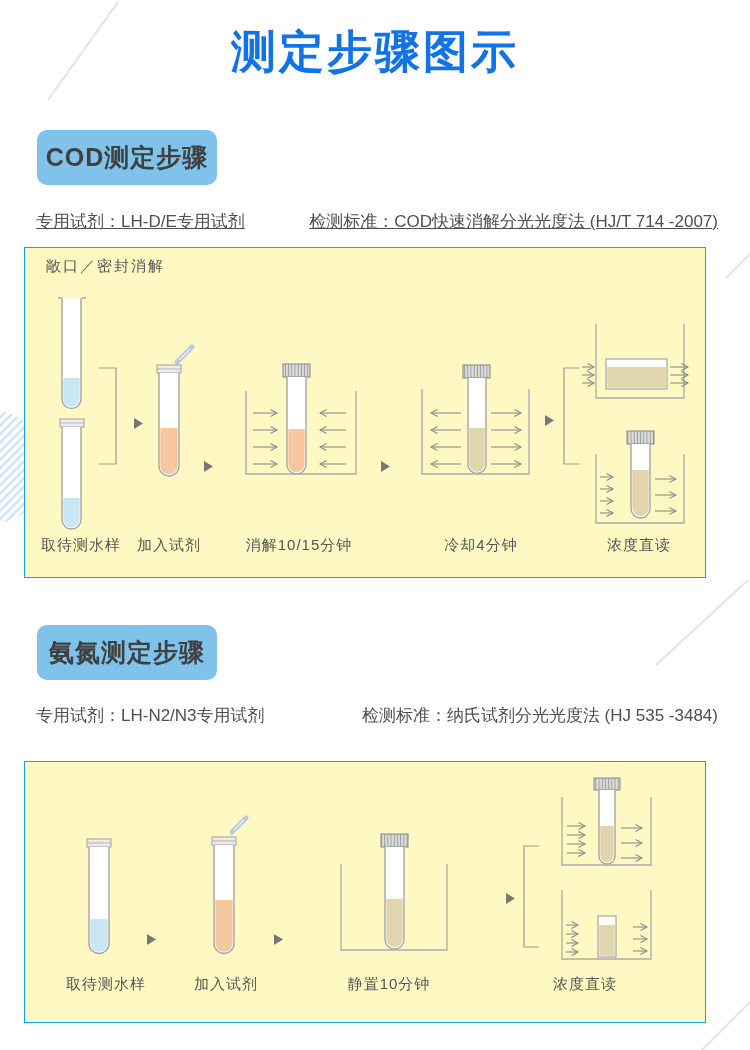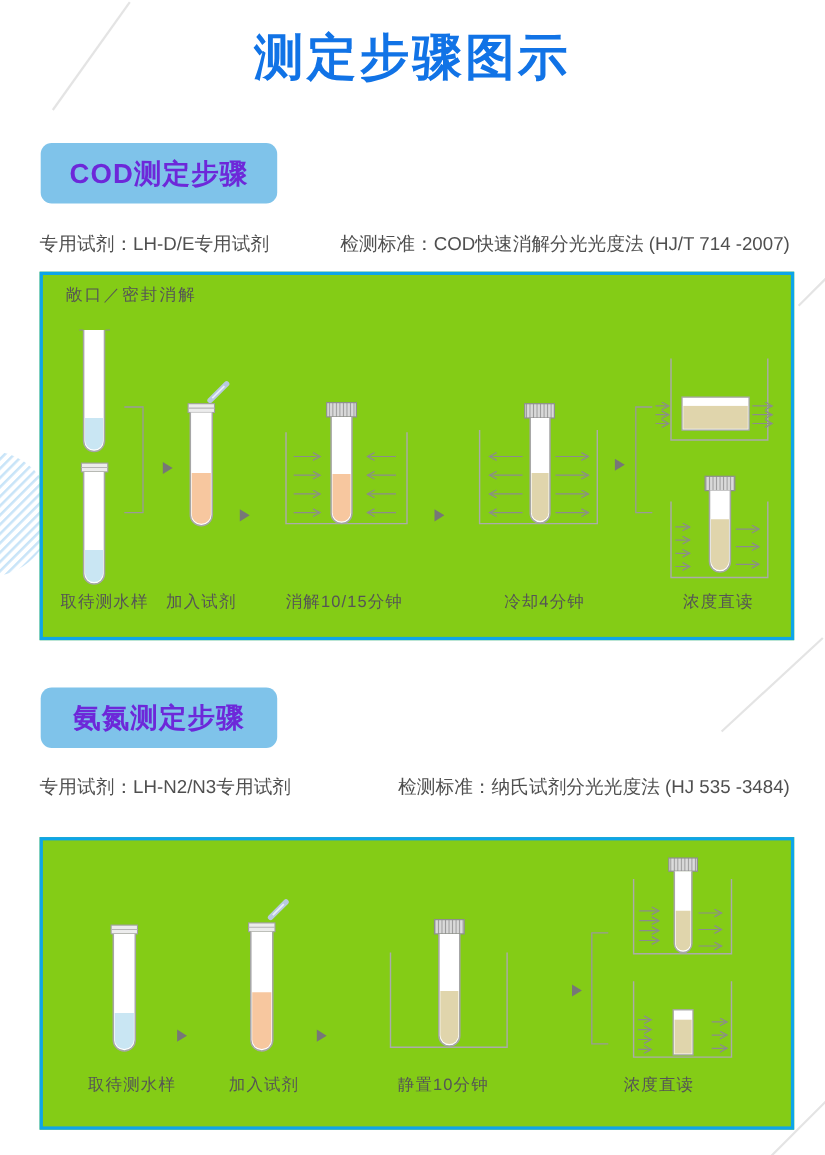--- a/index.html
+++ b/index.html
@@ -2,30 +2,30 @@
 <html><head>
 <meta charset="utf-8">
 <style>
   html,body{margin:0;padding:0;background:#fff;}
   .page{position:relative;width:750px;height:1050px;background:#fff;overflow:hidden;
         font-family:"Liberation Sans",sans-serif;}
   .deco{position:absolute;left:0;top:0;z-index:0;}
   .dline{stroke:#e4e4e4;stroke-width:2;}
   .title{position:absolute;left:0;top:22px;width:100%;margin:0;text-align:center;
          font-size:45px;font-weight:bold;color:#1173e6;letter-spacing:3px;z-index:2;}
-  .badge{position:absolute;left:37px;width:215px;height:55px;background:#7fc3ea;border-radius:10px;
-         color:#6d28d9;font-size:25px;font-weight:600;display:flex;align-items:center;justify-content:center;
+  .badge{position:absolute;left:37px;width:180px;height:55px;background:#7fc3ea;border-radius:10px;
+         color:#404040;font-size:25px;font-weight:600;display:flex;align-items:center;justify-content:center;
          letter-spacing:1px;z-index:2;}
   .badge-cod{top:130px;}
   .badge-amm{top:625px;}
   .info-row{position:absolute;left:36px;right:32px;display:flex;justify-content:space-between;
             font-size:17px;color:#4f4f4f;z-index:2;white-space:nowrap;}
-  .info-cod{top:210px;}
+  .info-cod{top:210px;text-decoration:underline;}
   .info-amm{top:704px;}
-  .box{position:absolute;left:36px;width:680px;border:3px solid #0ea5e9;background:#84cc16;z-index:1;}
+  .box{position:absolute;left:24px;width:680px;border:1px solid #0ea5e9;background:#fef9c3;z-index:1;}
   .box-cod{top:247px;height:329px;}
   .box-amm{top:761px;height:260px;}
   .box svg{position:absolute;left:0;top:0;display:block;}
   .box-label{position:absolute;left:21px;top:9px;font-size:15px;color:#555;letter-spacing:2px;z-index:2;}
   .step{position:absolute;transform:translateX(-50%);font-size:15px;color:#555;
         letter-spacing:1px;white-space:nowrap;z-index:2;}
   .step-cod{top:288px;}
   .step-amm{top:213px;}
   .tube{fill:#fff;stroke:#a6a6a6;stroke-width:1.4;}
   .cont{fill:none;stroke:#ababab;stroke-width:1.3;}

